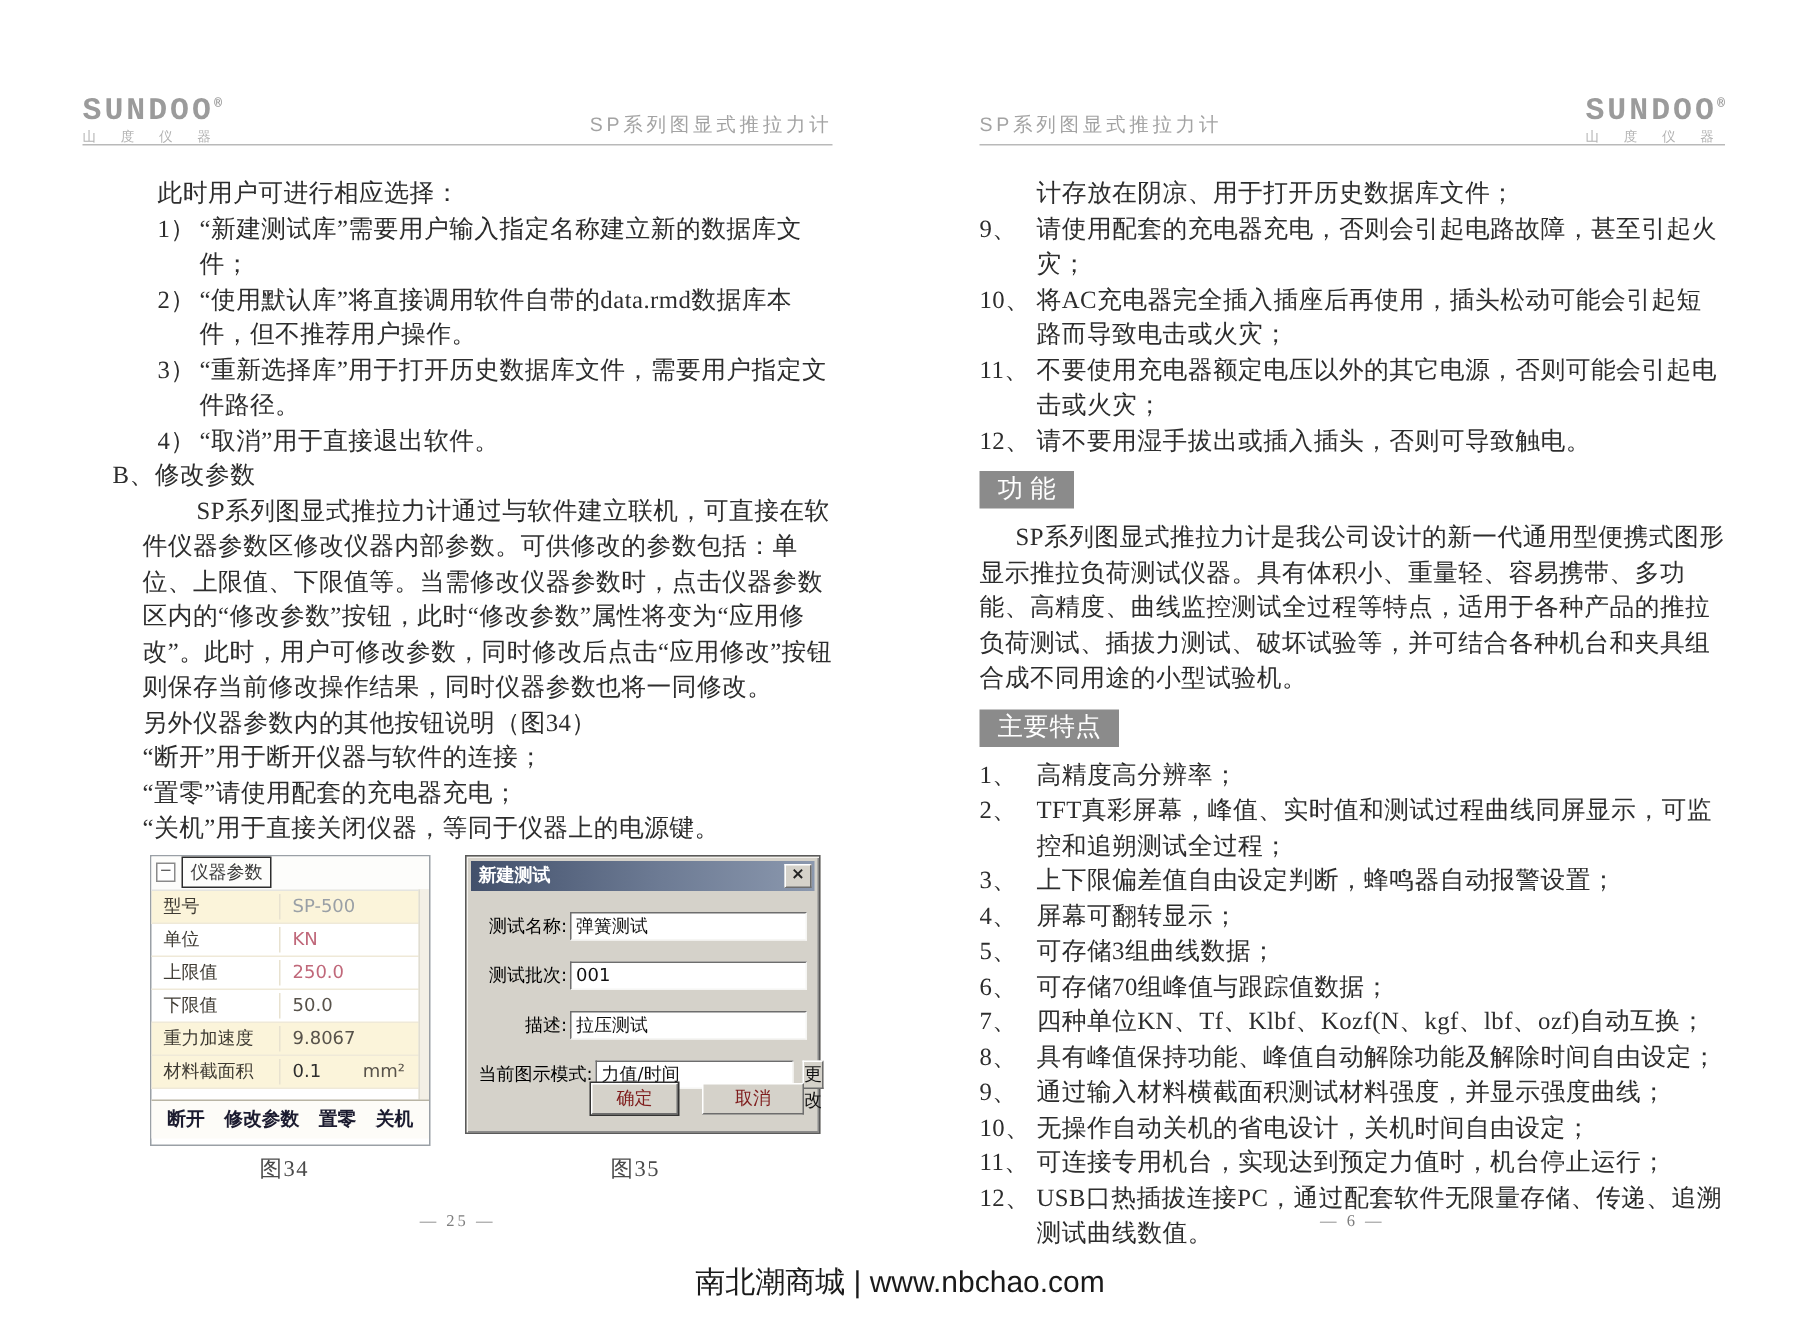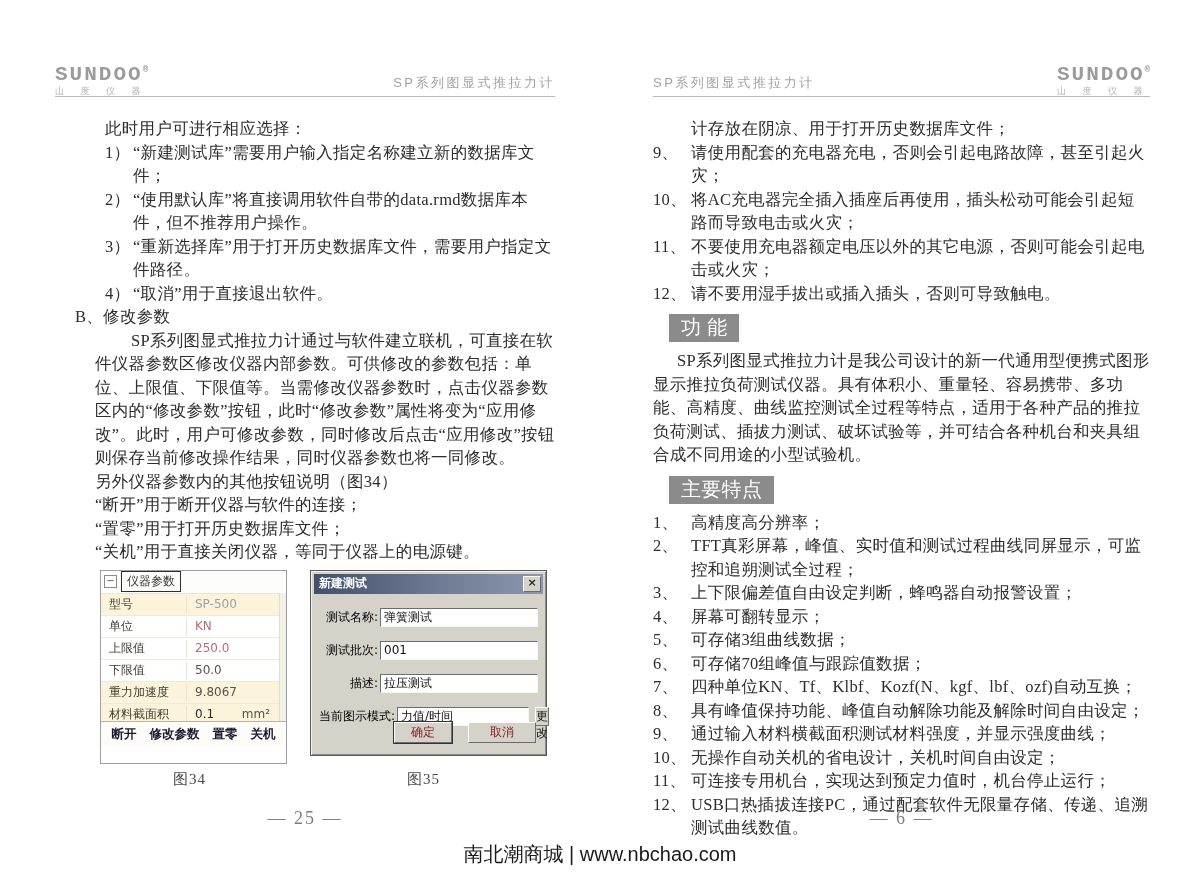--- a/index.html
+++ b/index.html
@@ -25,43 +25,43 @@
   .opts .hang{padding-left:78px;}
   .opts .hang .num{position:absolute;left:50px;top:0;}
   .sec-b{margin-left:20px;}
   .para-modify{margin-left:40px;text-indent:36px;}
   .quote-line{margin-left:40px;}
 
   .safety .hang,.features .hang{padding-left:38px;}
   .safety .hang .num,.features .hang .num{position:absolute;left:0;top:0;}
   .cont-line{margin-left:38px;}
   .func-para{text-indent:24px;}
-  .badge{display:inline-block;background:#8b8b8b;color:#ffffff;font-size:20px;line-height:1;
-         padding:3px 12px 5px 12px;margin:9px 0 7px 16px;font-family:Liberation Sans, sans-serif;}
+  .badge{display:inline-block;background:#8b8b8b;color:#ffffff;font-size:17px;line-height:1;
+         padding:3px 12px 5px 12px;margin:9px 0 7px 0;font-family:Liberation Serif, serif;}
 
   
   .figures-row{display:flex;margin-top:6px;}
   
   .fig34{margin-left:45px;width:187px;height:194px;border:1px solid #9aa0a6;background:#ffffff;
          font-family:"DejaVu Sans","Liberation Sans",sans-serif;font-size:12px;position:relative;box-sizing:border-box;}
   .f34-head{height:22px;display:flex;align-items:center;background:#fdfdfb;border-bottom:1px solid #e4e4e0;}
   .collapse-box{width:11px;height:11px;border:1px solid #8a8a8a;margin:0 4px 0 3px;line-height:9px;
                 font-size:10px;text-align:center;color:#555;background:#fff;}
   .f34-title{border:1px solid #2d2d2d;padding:1px 5px;color:#3a3a3a;}
   .f34-row{height:21px;display:flex;align-items:center;border-bottom:1px solid #efe9d8;}
   .f34-row.alt{background:#fbf4da;}
   .f34-label{width:86px;padding-left:8px;color:#3f3b33;border-right:1px solid #e8e2d0;box-sizing:border-box;}
   .f34-val{padding-left:8px;flex:1;}
   .f34-unit{padding-right:16px;color:#57524a;}
   .f34-row:nth-child(1) .f34-val{color:#8a7a5c;}
   .f34-row:nth-child(2) .f34-val{color:#9aa0a6;}
   .f34-row:nth-child(3) .f34-val,.f34-row:nth-child(4) .f34-val{color:#c0687a;}
   .f34-row:nth-child(5) .f34-val,.f34-row:nth-child(6) .f34-val{color:#57524a;}
   .f34-gutter{position:absolute;top:22px;right:0;bottom:26px;width:6px;background:#f3f0e6;border-left:1px solid #e0ddd2;}
-  .f34-toolbar{position:absolute;left:0;right:0;bottom:16px;height:25px;border-top:1px solid #b8b4a4;
+  .f34-toolbar{position:absolute;left:0;right:0;bottom:4px;height:25px;border-top:1px solid #b8b4a4;
                display:flex;align-items:center;justify-content:space-around;padding:0 4px;background:#fdfcf8;}
   .f34-btn{color:#1b1b2f;font-weight:600;font-size:12.5px;cursor:default;}
 
   
   .fig35{margin-left:23px;width:237px;height:186px;background:#d5d2ca;border:1px solid #5a5a5a;
          box-shadow:inset 1px 1px 0 #f4f2ee,inset -1px -1px 0 #8a8a8a;
          font-family:"DejaVu Sans","Liberation Sans",sans-serif;font-size:12px;box-sizing:border-box;position:relative;}
   .titlebar{margin:3px;height:20px;background:linear-gradient(90deg,#42506b 0%,#6d7b94 55%,#8b98ae 100%);
             display:flex;align-items:center;color:#ffffff;font-weight:bold;padding:0 2px 0 5px;}
   .titlebar-text{flex:1;}
@@ -78,21 +78,21 @@
   .d-buttons{position:absolute;right:10px;bottom:12px;display:flex;gap:16px;}
   .d-btn{height:21px;background:#d5d2ca;border:1px solid;border-color:#ffffff #6d6d6d #6d6d6d #ffffff;
          font-family:inherit;font-size:12px;color:#7f1d1d;padding:0;}
   .d-btn.ok{width:58px;outline:1px solid #333;}
   .d-btn.cancel{width:68px;}
 
   .captions{position:relative;height:22px;margin-top:6px;}
   .cap{position:absolute;font-size:15px;color:#4a4a4a;letter-spacing:1px;}
   .cap-34{left:118px;text-align:center;} .cap-35{left:352px;}
 
-  .page-num{position:absolute;top:748px;left:0;right:0;text-align:center;font-size:18px;color:#7d7d7d;letter-spacing:2px;}
+  .page-num{position:absolute;top:748px;left:0;right:0;text-align:center;font-size:11px;color:#7d7d7d;letter-spacing:2px;}
 
   .site-footer{position:absolute;top:841px;left:0;width:1200px;text-align:center;
                font-family:"Liberation Sans","DejaVu Sans",sans-serif;font-size:20px;color:#1a1a1a;}
 </style>
 </head>
 <body>
 
 <section class="page page-left">
   <header class="pg-header">
     <div class="logo">
@@ -107,21 +107,21 @@
     <div class="opts">
       <div class="hang"><span class="num">1）</span><span>“新建测试库”需要用户输入指定名称建立新的数据库文件；</span></div>
       <div class="hang"><span class="num">2）</span><span>“使用默认库”将直接调用软件自带的data.rmd数据库本件，但不推荐用户操作。</span></div>
       <div class="hang"><span class="num">3）</span><span>“重新选择库”用于打开历史数据库文件，需要用户指定文件路径。</span></div>
       <div class="hang"><span class="num">4）</span><span>“取消”用于直接退出软件。</span></div>
     </div>
     <div class="sec-b"><span>B、</span><span>修改参数</span></div>
     <div class="para-modify">SP系列图显式推拉力计通过与软件建立联机，可直接在软件仪器参数区修改仪器内部参数。可供修改的参数包括：单位、上限值、下限值等。当需修改仪器参数时，点击仪器参数区内的“修改参数”按钮，此时“修改参数”属性将变为“应用修改”。此时，用户可修改参数，同时修改后点击“应用修改”按钮则保存当前修改操作结果，同时仪器参数也将一同修改。</div>
     <div class="quote-line">另外仪器参数内的其他按钮说明（图34）</div>
     <div class="quote-line">“断开”用于断开仪器与软件的连接；</div>
-    <div class="quote-line">“置零”用于打开历史数据库文件；</div>
+    <div class="quote-line">“置零”请使用配套的充电器充电；</div>
     <div class="quote-line">“关机”用于直接关闭仪器，等同于仪器上的电源键。</div>
   </div>
 
   <div class="figures-row">
 
     <div class="fig34">
       <div class="f34-head">
         <span class="collapse-box">−</span>
         <span class="f34-title">仪器参数</span>
       </div>

